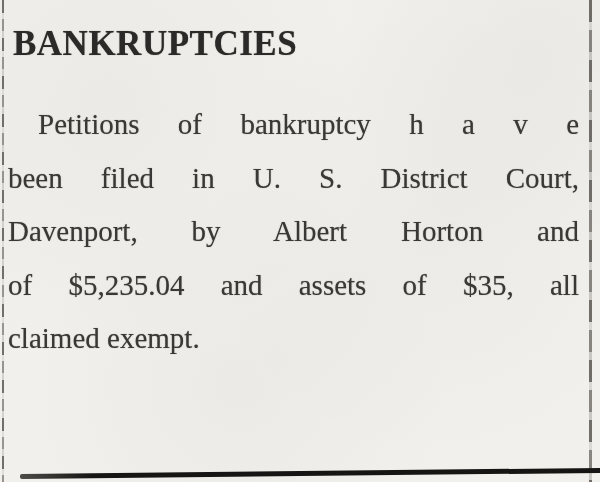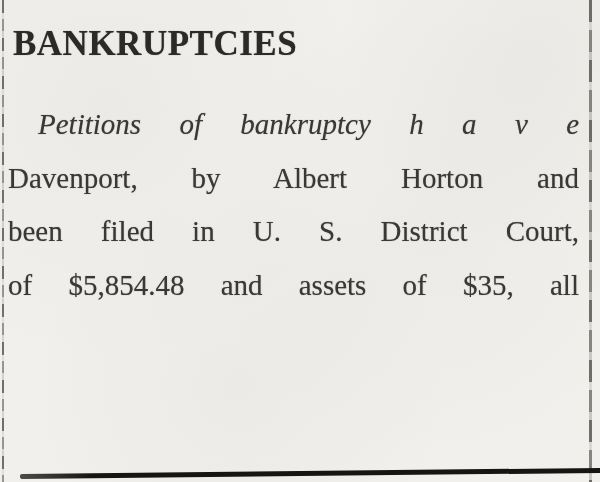--- a/index.html
+++ b/index.html
@@ -79,33 +79,33 @@
     line-height: 53.5px;
     white-space: nowrap;
   }
   .line.justified {
     text-align: justify;
     text-align-last: justify;
     white-space: normal;
   }
   .line.indent {
     padding-left: 30px;
-    font-style: italic;
   }
 </style>
 </head>
 <body>
 
 <div class="clip">
   <div class="rule-left"></div>
   <div class="rule-right"></div>
 
   <h1 class="headline">BANKRUPTCIES</h1>
 
   <div class="body-text">
     <div class="line justified indent">Petitions of bankruptcy h a v e</div>
+    <div class="line justified">been filed in U. S. District Court,</div>
     <div class="line justified">Davenport, by Albert Horton and</div>
-    <div class="line justified">been filed in U. S. District Court,</div>
-    <div class="line justified">of $5,854.48 and assets of $35, all</div>
+    <div class="line justified">of $5,235.04 and assets of $35, all</div>
+    <div class="line">claimed exempt.</div>
   </div>
 
   <div class="rule-bottom"></div>
 </div>
 
 </body></html>

